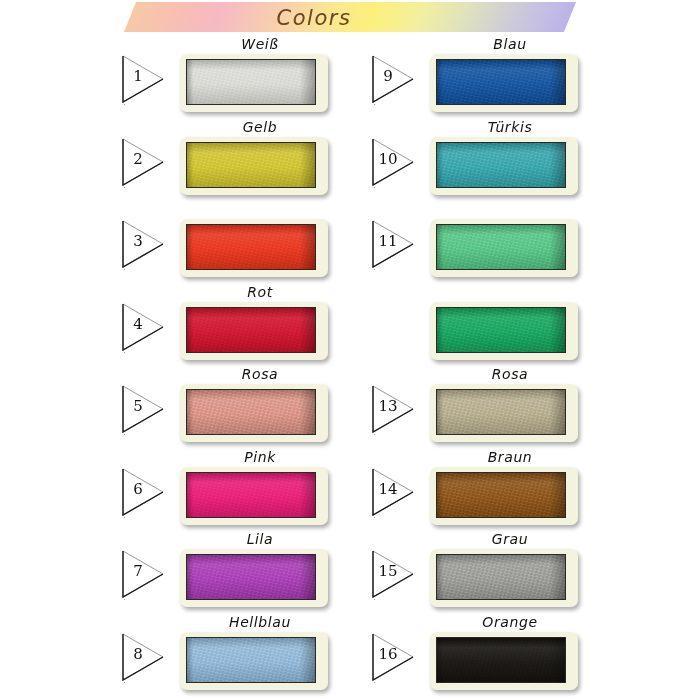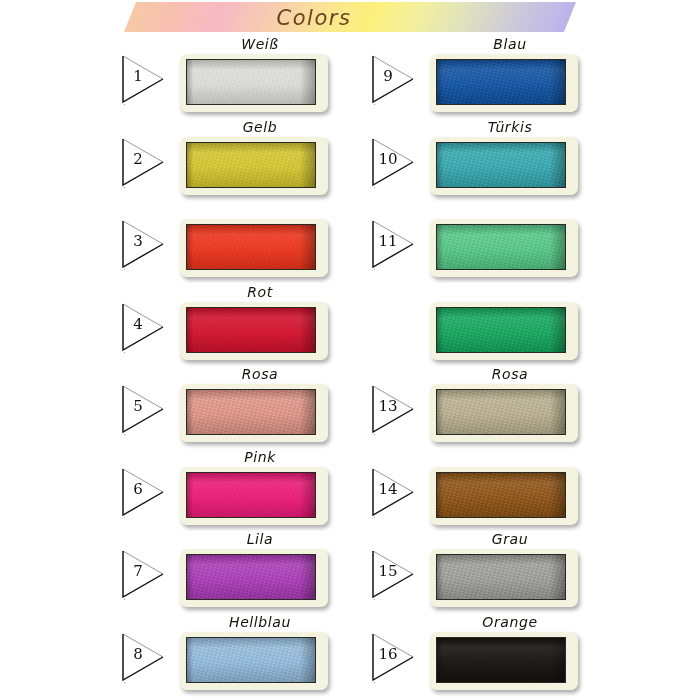--- a/index.html
+++ b/index.html
@@ -426,20 +426,21 @@
       </div>
       <div class="swatch-row" style="top: 412.5px;">
         <div class="tri-box">
           <svg class="tri-svg" width="52" height="58" viewBox="0 0 52 58">
             <polygon points="5,6 5,52 45,29" fill="#ffffff" stroke="#9a9a9a" stroke-width="1"></polygon>
             <polyline points="5,6 5,52 45,29" fill="none" stroke="#1a1a1a" stroke-width="1.4"></polyline>
             <polyline points="6,54 7,55" fill="none" stroke="#9a9a9a" stroke-width="1"></polyline>
           </svg>
           <div class="tri-num">14</div>
         </div>
+        <div class="sw-label">Braun</div>
         <div class="sw-frame" style="background: rgb(244, 243, 224);">
           <div class="sw-chip">
             <div class="chip-fill" style="background: rgb(138, 81, 23);"></div>
             <div class="chip-tex"></div>
             <div class="chip-shade"></div>
             <div class="chip-edge"></div>
           </div>
         </div>
       </div>
       <div class="swatch-row" style="top: 495px;">

